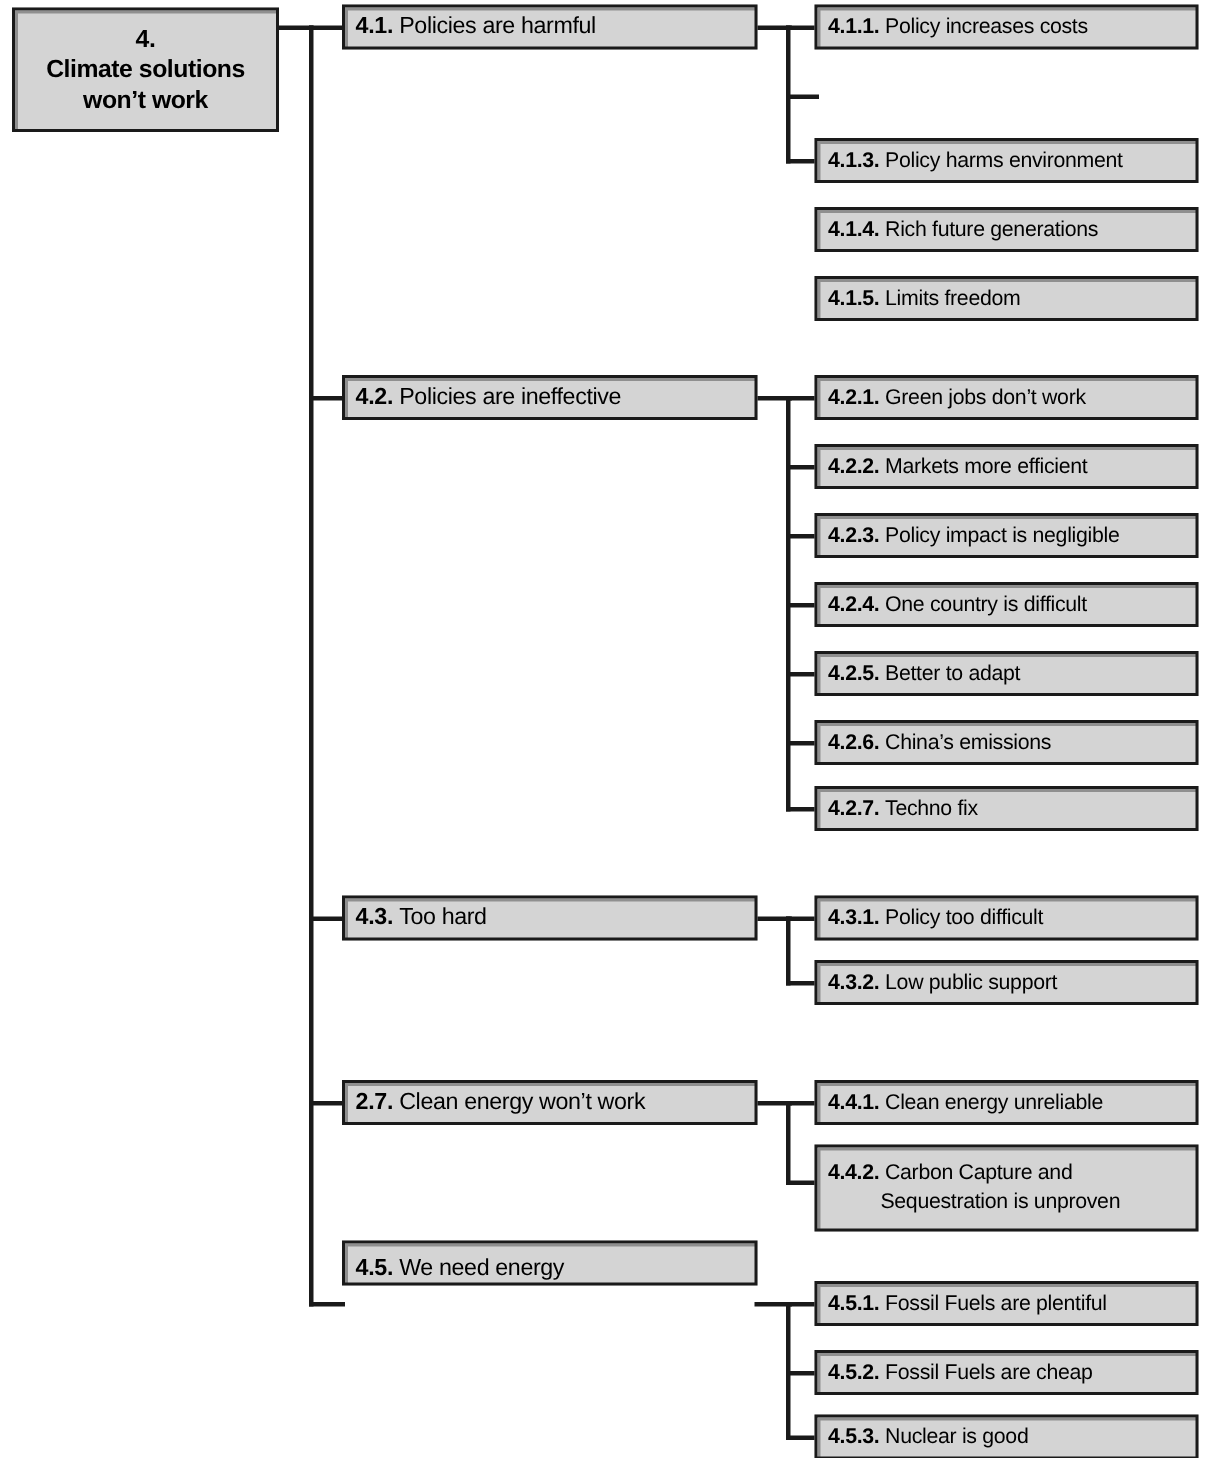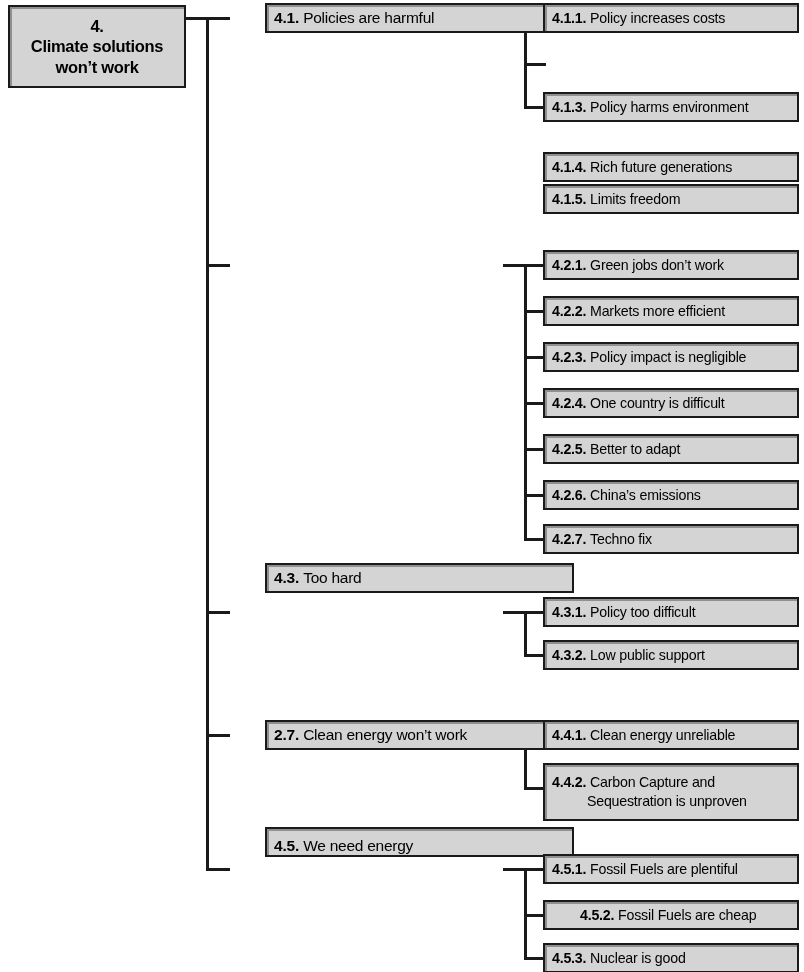--- a/index.html
+++ b/index.html
@@ -70,24 +70,23 @@
     font-size: 16.5px;
     line-height: 1.22;
     letter-spacing: -0.3px;
     padding: 0 4px;
   }
   .root .root-num { display: block; }
 
   
   .lvl2 {
     left: 228px;
-    width: 309px;
+    width: 277px;
     height: 30px;
     font-size: 15.5px;
-    margin-left: 37px;
   }
   .lvl2 .node-inner { letter-spacing: -0.25px; }
 
   
   .lvl3 {
     left: 543px;
     width: 256px;
     height: 30px;
     font-size: 14.2px;
   }
@@ -148,33 +147,38 @@
 
   <div class="ln ln-h" style="left:524px; top:63px; width:22px;"></div>
 
   <div class="ln ln-h" style="left:524px; top:106px; width:22px;"></div>
   <div class="node lvl3" style="top:92px;">
     <div class="node-inner">
       <span class="num">4.1.3.</span>&nbsp;<span class="lbl">Policy harms environment</span>
     </div>
   </div>
 
-  <div class="node lvl3" style="top:152px;justify-content:center;">
+  <div class="node lvl3" style="top:138px;justify-content:center;">
     <div class="node-inner">
       <span class="num">4.1.4.</span>&nbsp;<span class="lbl">Rich future generations</span>
     </div>
   </div>
 
   <div class="node lvl3" style="top:184px;">
     <div class="node-inner">
       <span class="num">4.1.5.</span>&nbsp;<span class="lbl">Limits freedom</span>
     </div>
   </div>
 
   <div class="ln ln-h" style="left:206px; top:264px; width:24px;"></div>
+  <div class="node lvl2" style="top:250px;">
+    <div class="node-inner">
+      <span class="num">4.2.</span>&nbsp;<span class="lbl">Policies are ineffective</span>
+    </div>
+  </div>
 
   <div class="ln ln-h" style="left:503px; top:264px; width:25px;"></div>
   <div class="ln ln-v" style="left:524px; top:264px; height:277px;"></div>
 
   <div class="ln ln-h" style="left:524px; top:264px; width:22px;"></div>
   <div class="node lvl3" style="top:250px;justify-content:flex-end;">
     <div class="node-inner">
       <span class="num">4.2.1.</span>&nbsp;<span class="lbl">Green jobs don’t work</span>
     </div>
   </div>
@@ -215,21 +219,21 @@
   </div>
 
   <div class="ln ln-h" style="left:524px; top:538px; width:22px;"></div>
   <div class="node lvl3" style="top:524px;">
     <div class="node-inner">
       <span class="num">4.2.7.</span>&nbsp;<span class="lbl">Techno fix</span>
     </div>
   </div>
 
   <div class="ln ln-h" style="left:206px; top:611px; width:24px;"></div>
-  <div class="node lvl2" style="top:563px;justify-content:center;">
+  <div class="node lvl2" style="top:597px;justify-content:center;">
     <div class="node-inner">
       <span class="num">4.3.</span>&nbsp;<span class="lbl">Too hard</span>
     </div>
   </div>
 
   <div class="ln ln-h" style="left:503px; top:611px; width:25px;"></div>
   <div class="ln ln-v" style="left:524px; top:611px; height:46px;"></div>
 
   <div class="ln ln-h" style="left:524px; top:611px; width:22px;"></div>
   <div class="node lvl3" style="top:597px;">
@@ -280,21 +284,21 @@
   <div class="ln ln-v" style="left:524px; top:868px; height:92px;"></div>
 
   <div class="ln ln-h" style="left:524px; top:868px; width:22px;"></div>
   <div class="node lvl3" style="top:854px;">
     <div class="node-inner">
       <span class="num">4.5.1.</span>&nbsp;<span class="lbl">Fossil Fuels are plentiful</span>
     </div>
   </div>
 
   <div class="ln ln-h" style="left:524px; top:914px; width:22px;"></div>
-  <div class="node lvl3" style="top:900px;padding-left:28px;">
+  <div class="node lvl3" style="top:900px;">
     <div class="node-inner">
       <span class="num">4.5.2.</span>&nbsp;<span class="lbl">Fossil Fuels are cheap</span>
     </div>
   </div>
 
   <div class="ln ln-h" style="left:524px; top:957px; width:22px;"></div>
   <div class="node lvl3" style="top:943px;">
     <div class="node-inner">
       <span class="num">4.5.3.</span>&nbsp;<span class="lbl">Nuclear is good</span>
     </div>

